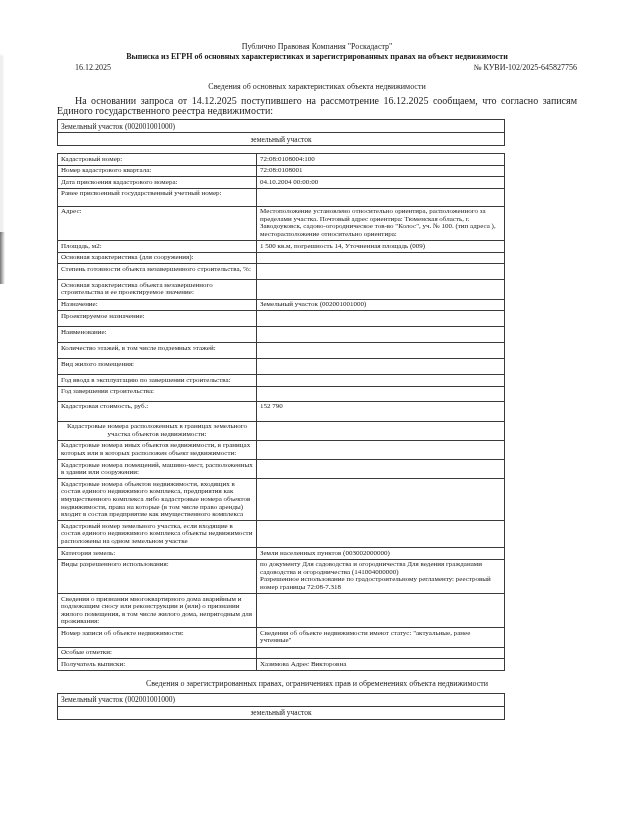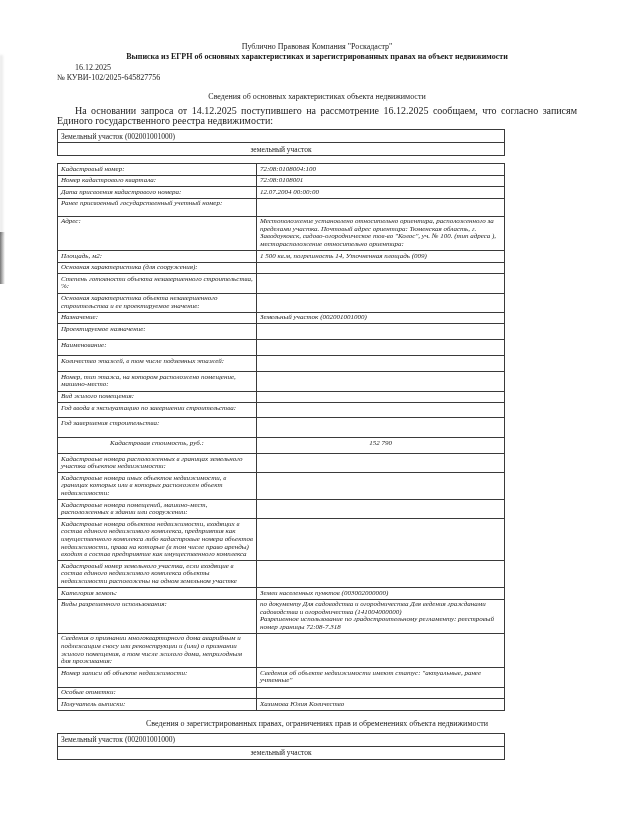--- a/index.html
+++ b/index.html
@@ -9,29 +9,29 @@
     font-family:"Liberation Serif","DejaVu Serif",serif;
     color:#1c1c1c;
     position:relative;
     overflow:hidden;
     -webkit-font-smoothing:antialiased;
   }
   .page{position:absolute;left:57px;top:42px;width:520px;}
   .center{text-align:center;}
   .org-line{font-size:8px;line-height:10px;}
   .doc-title{font-size:8px;font-weight:bold;line-height:10px;}
-  .date-row{display:flex;justify-content:space-between;font-size:8px;line-height:10px;margin-top:1px;flex-direction:column;}
+  .date-row{display:flex;justify-content:space-between;font-size:8px;line-height:10px;margin-top:1px;}
   .date-row .date{padding-left:18px;}
   .section-title{font-size:8px;line-height:10px;margin-top:9px;}
   .intro{font-size:10px;line-height:9.5px;text-align:justify;margin-top:4px;text-indent:18px;}
   table{border-collapse:collapse;width:448px;table-layout:fixed;}
   td{border:1px solid #3a3a3a;vertical-align:top;padding:1.5px 3px;font-size:7px;line-height:7.6px;word-wrap:break-word;}
   .obj-table{margin-top:4px;}
   .obj-table td{font-size:7.5px;line-height:9px;}
-  .main-table{margin-top:7px;font-style:italic;}
+  .main-table{margin-top:7px;}
   .main-table td.lbl{width:192px;}
   .main-table td.val{white-space:pre-wrap;}
   .main-table tr:nth-child(4) td{height:14px;}
   .main-table tr:nth-child(8) td{height:12px;}
   .main-table tr:nth-child(9) td{height:12px;margin-left:28px;}
   .main-table tr:nth-child(11) td{height:12px;}
   .main-table tr:nth-child(12) td{height:12px;}
   .main-table tr:nth-child(13) td{height:12px;}
   .main-table tr:nth-child(14) td{height:12px;}
   .main-table tr:nth-child(16) td{height:11px;}
@@ -82,21 +82,21 @@
     <td class="val">72:08:0108004:100</td>
   </tr>
 
   <tr>
     <td class="lbl">Номер кадастрового квартала:</td>
     <td class="val">72:08:0108001</td>
   </tr>
 
   <tr>
     <td class="lbl">Дата присвоения кадастрового номера:</td>
-    <td class="val">12.07.2004 00:00:00</td>
+    <td class="val">04.10.2004 00:00:00</td>
   </tr>
 
   <tr>
     <td class="lbl">Ранее присвоенный государственный учетный номер:</td>
     <td class="val"></td>
   </tr>
 
   <tr>
     <td class="lbl">Адрес:</td>
     <td class="val">Местоположение установлено относительно ориентира, расположенного за пределами участка. Почтовый адрес ориентира: Тюменская область, г. Заводоуковск, садово-огородническое тов-во "Колос", уч. № 100. (тип адреса ), месторасположение относительно ориентира:</td>
@@ -136,24 +136,20 @@
   <tr>
     <td class="lbl">Наименование:</td>
     <td class="val"></td>
   </tr>
 
   <tr>
     <td class="lbl">Количество этажей, в том числе подземных этажей:</td>
     <td class="val"></td>
   </tr>
 
-  <tr>
-    <td class="lbl">Номер, тип этажа, на котором расположено помещение, машино-место:</td>
-    <td class="val"></td>
-  </tr>
 
   <tr>
     <td class="lbl">Вид жилого помещения:</td>
     <td class="val"></td>
   </tr>
 
   <tr>
     <td class="lbl">Год ввода в эксплуатацию по завершении строительства:</td>
     <td class="val"></td>
   </tr>
@@ -216,21 +212,21 @@
     <td class="val">Сведения об объекте недвижимости имеют статус: "актуальные, ранее учтенные"</td>
   </tr>
 
   <tr>
     <td class="lbl">Особые отметки:</td>
     <td class="val"></td>
   </tr>
 
   <tr>
     <td class="lbl">Получатель выписки:</td>
-    <td class="val">Хазимова Юлия Количество</td>
+    <td class="val">Хазимова Адрес Викторовна</td>
   </tr>
 </tbody>
   </table>
 
   <div class="center sec2-title">Сведения о зарегистрированных правах, ограничениях прав и обременениях объекта недвижимости</div>
 
   <table class="obj-table">
     <tbody>
       <tr>
         <td>Земельный участок (002001001000)</td>

